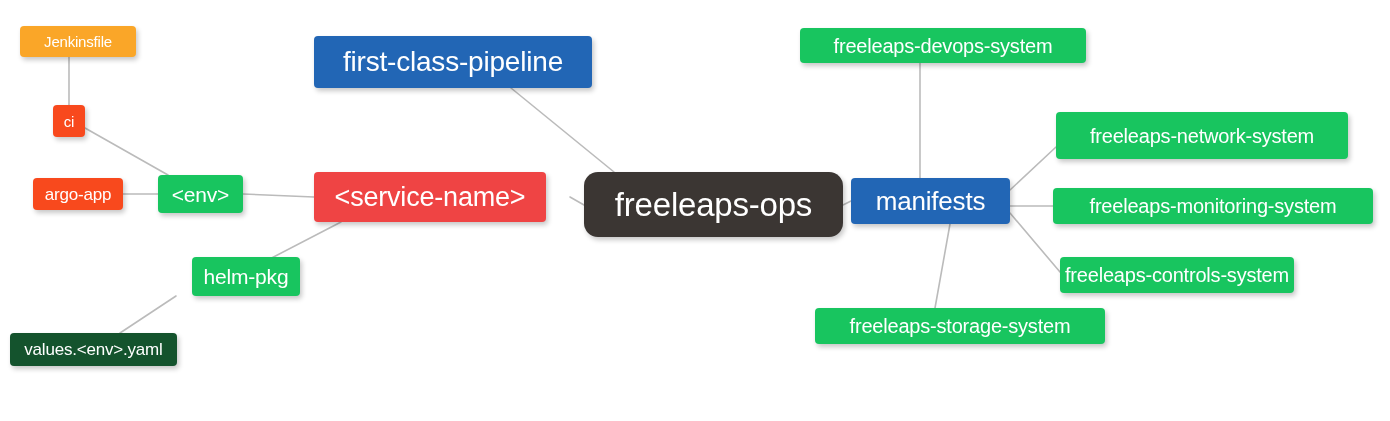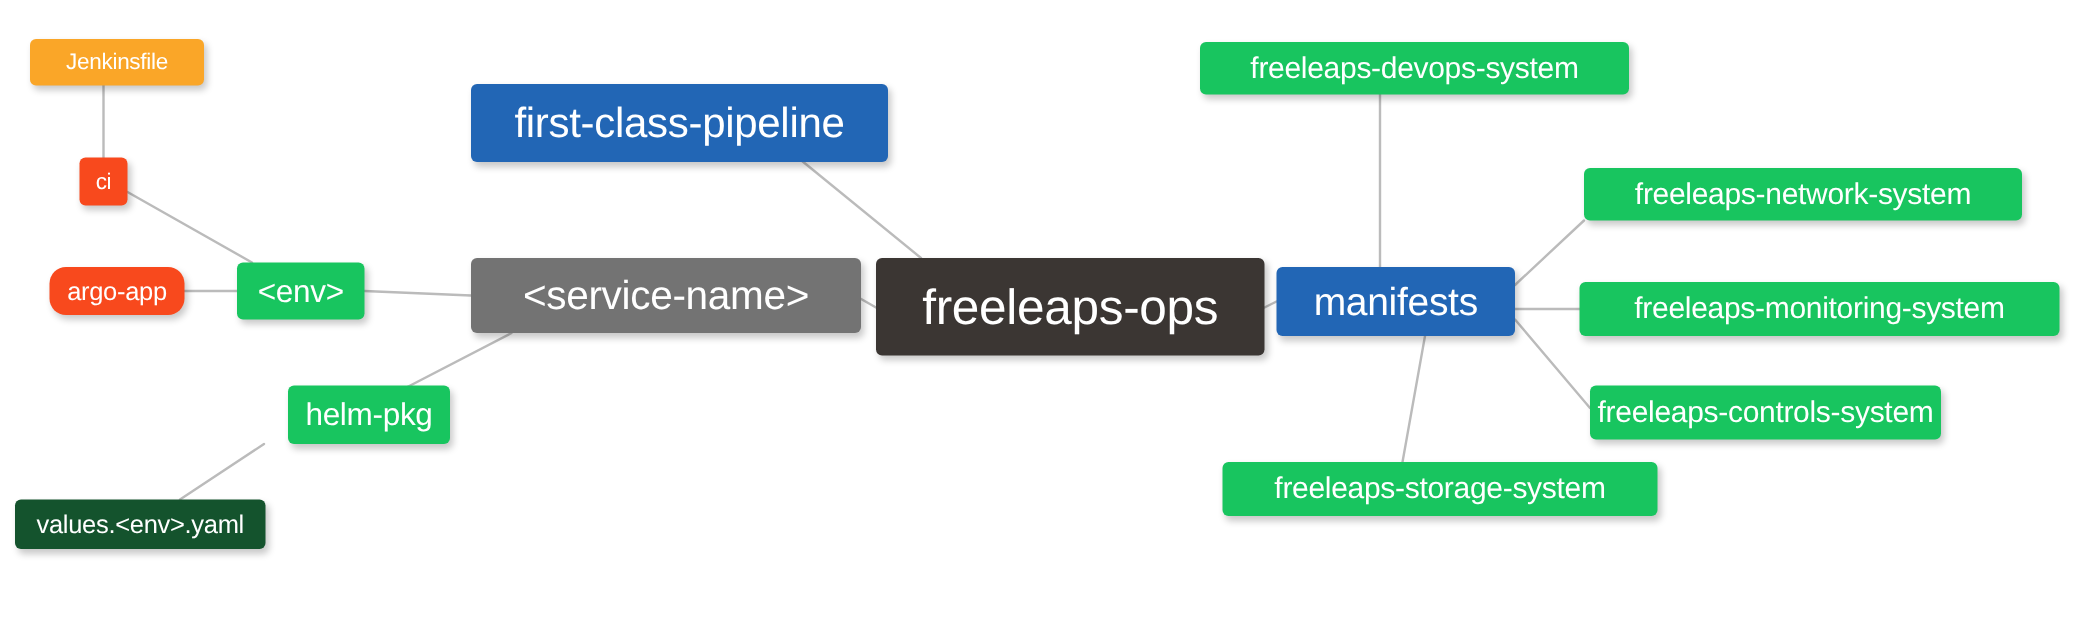--- a/index.html
+++ b/index.html
@@ -35,21 +35,21 @@
     justify-content: center;
     border-radius: 4px;
     color: #ffffff;
     white-space: nowrap;
     line-height: 1;
     box-shadow: 2px 3px 5px rgba(0,0,0,0.22);
     letter-spacing: -0.2px;
     z-index: 2;
   }
   .node-root {
-    border-radius: 4px;
+    border-radius: 14px;
   }
   .node-label {
     display: block;
     white-space: nowrap;
   }
 </style>
 </head>
 <body>
 
 <div id="canvas">
@@ -66,51 +66,51 @@
       <line x1="920" y1="178" x2="920" y2="63" stroke="#bbbbbb" stroke-width="1.6" stroke-linecap="round"></line>
       <line x1="1010" y1="190" x2="1056" y2="147" stroke="#bbbbbb" stroke-width="1.6" stroke-linecap="round"></line>
       <line x1="1010" y1="206" x2="1053" y2="206" stroke="#bbbbbb" stroke-width="1.6" stroke-linecap="round"></line>
       <line x1="1010" y1="213" x2="1060" y2="272" stroke="#bbbbbb" stroke-width="1.6" stroke-linecap="round"></line>
       <line x1="950" y1="224" x2="935" y2="308" stroke="#bbbbbb" stroke-width="1.6" stroke-linecap="round"></line>
     </svg>
   <div id="node-layer">
       <div class="node node-root" style="left: 584px; top: 172px; width: 259px; height: 65px; background: rgb(59, 54, 51); font-size: 33px;">
         <span class="node-label">freeleaps-ops</span>
       </div>
-      <div class="node" style="left: 314px; top: 172px; width: 260px; height: 50px; background: #737373; font-size: 27px;">
+      <div class="node" style="left: 314px; top: 172px; width: 232px; height: 50px; background: #ef4444; font-size: 27px;">
         <span class="node-label">&lt;service-name&gt;</span>
       </div>
       <div class="node" style="left: 851px; top: 178px; width: 159px; height: 46px; background: rgb(34, 102, 181); font-size: 26px;">
         <span class="node-label">manifests</span>
       </div>
-      <div class="node" style="left: 314px; top: 36px; width: 278px; height: 52px; background: rgb(34, 102, 181); font-size: 28px; margin-top: 20px;">
+      <div class="node" style="left: 314px; top: 36px; width: 278px; height: 52px; background: rgb(34, 102, 181); font-size: 28px;">
         <span class="node-label">first-class-pipeline</span>
       </div>
       <div class="node" style="left: 158px; top: 175px; width: 85px; height: 38px; background: rgb(24, 197, 95); font-size: 21px;">
         <span class="node-label">&lt;env&gt;</span>
       </div>
       <div class="node" style="left: 152px; top: 257px; width: 108px; height: 39px; background: rgb(24, 197, 95); font-size: 21px; margin-left: 40px;">
         <span class="node-label">helm-pkg</span>
       </div>
       <div class="node" style="left: 20px; top: 26px; width: 116px; height: 31px; background: rgb(250, 166, 40); font-size: 15px;">
         <span class="node-label">Jenkinsfile</span>
       </div>
       <div class="node" style="left: 53px; top: 105px; width: 32px; height: 32px; background: rgb(248, 73, 29); font-size: 15px;">
         <span class="node-label">ci</span>
       </div>
-      <div class="node" style="left: 33px; top: 178px; width: 90px; height: 32px; background: rgb(248, 73, 29); font-size: 17px; border-radius: 11px;">
+      <div class="node" style="left: 33px; top: 178px; width: 90px; height: 32px; background: rgb(248, 73, 29); font-size: 17px;">
         <span class="node-label">argo-app</span>
       </div>
       <div class="node" style="left: 10px; top: 333px; width: 167px; height: 33px; background: #14532d; font-size: 17px;">
         <span class="node-label">values.&lt;env&gt;.yaml</span>
       </div>
       <div class="node" style="left: 800px; top: 28px; width: 286px; height: 35px; background: rgb(24, 197, 95); font-size: 20px;">
         <span class="node-label">freeleaps-devops-system</span>
       </div>
-      <div class="node" style="left: 1056px; top: 112px; width: 292px; height: 35px; background: rgb(24, 197, 95); font-size: 20px; justify-content: center;">
+      <div class="node" style="left: 1056px; top: 112px; width: 292px; height: 47px; background: rgb(24, 197, 95); font-size: 20px; justify-content: center;">
         <span class="node-label">freeleaps-network-system</span>
       </div>
       <div class="node" style="left: 1053px; top: 188px; width: 320px; height: 36px; background: rgb(24, 197, 95); font-size: 20px;">
         <span class="node-label">freeleaps-monitoring-system</span>
       </div>
       <div class="node" style="left: 1060px; top: 257px; width: 234px; height: 36px; background: rgb(24, 197, 95); font-size: 20px;">
         <span class="node-label">freeleaps-controls-system</span>
       </div>
       <div class="node" style="left: 815px; top: 308px; width: 290px; height: 36px; background: rgb(24, 197, 95); font-size: 20px;">
         <span class="node-label">freeleaps-storage-system</span>

